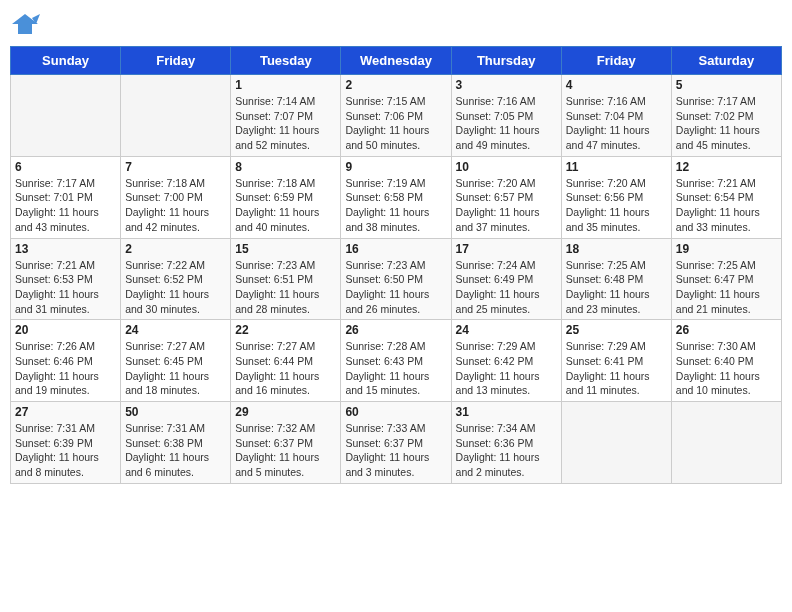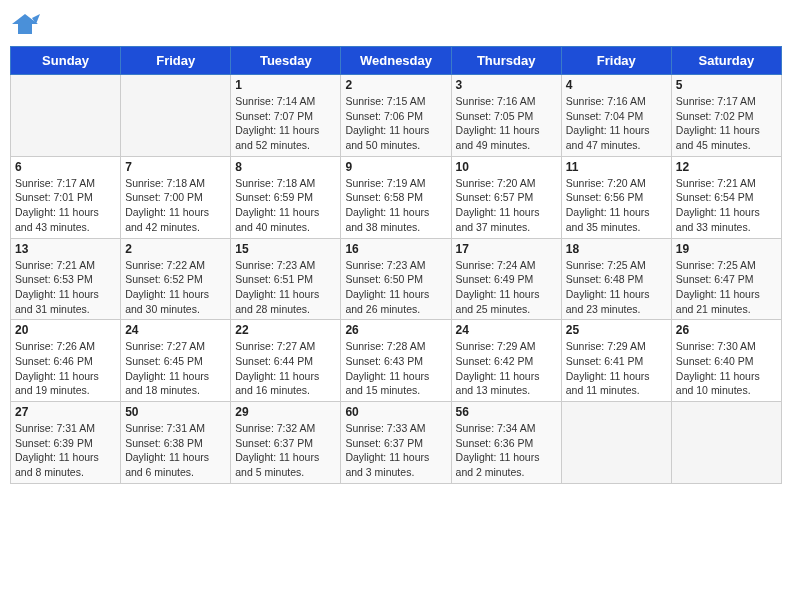--- a/index.html
+++ b/index.html
@@ -235,20 +235,20 @@
         </td>
         <td>
           <div class="cell-day">29</div>
           <div class="cell-info">Sunrise: 7:32 AM<br>Sunset: 6:37 PM<br>Daylight: 11 hours and 5 minutes.</div>
         </td>
         <td>
           <div class="cell-day">60</div>
           <div class="cell-info">Sunrise: 7:33 AM<br>Sunset: 6:37 PM<br>Daylight: 11 hours and 3 minutes.</div>
         </td>
         <td>
-          <div class="cell-day">56</div>
+          <div class="cell-day">31</div>
           <div class="cell-info">Sunrise: 7:34 AM<br>Sunset: 6:36 PM<br>Daylight: 11 hours and 2 minutes.</div>
         </td>
         <td class="empty-cell"></td>
         <td class="empty-cell"></td>
       </tr>
     </tbody>
 </table>
 
 </body></html>

